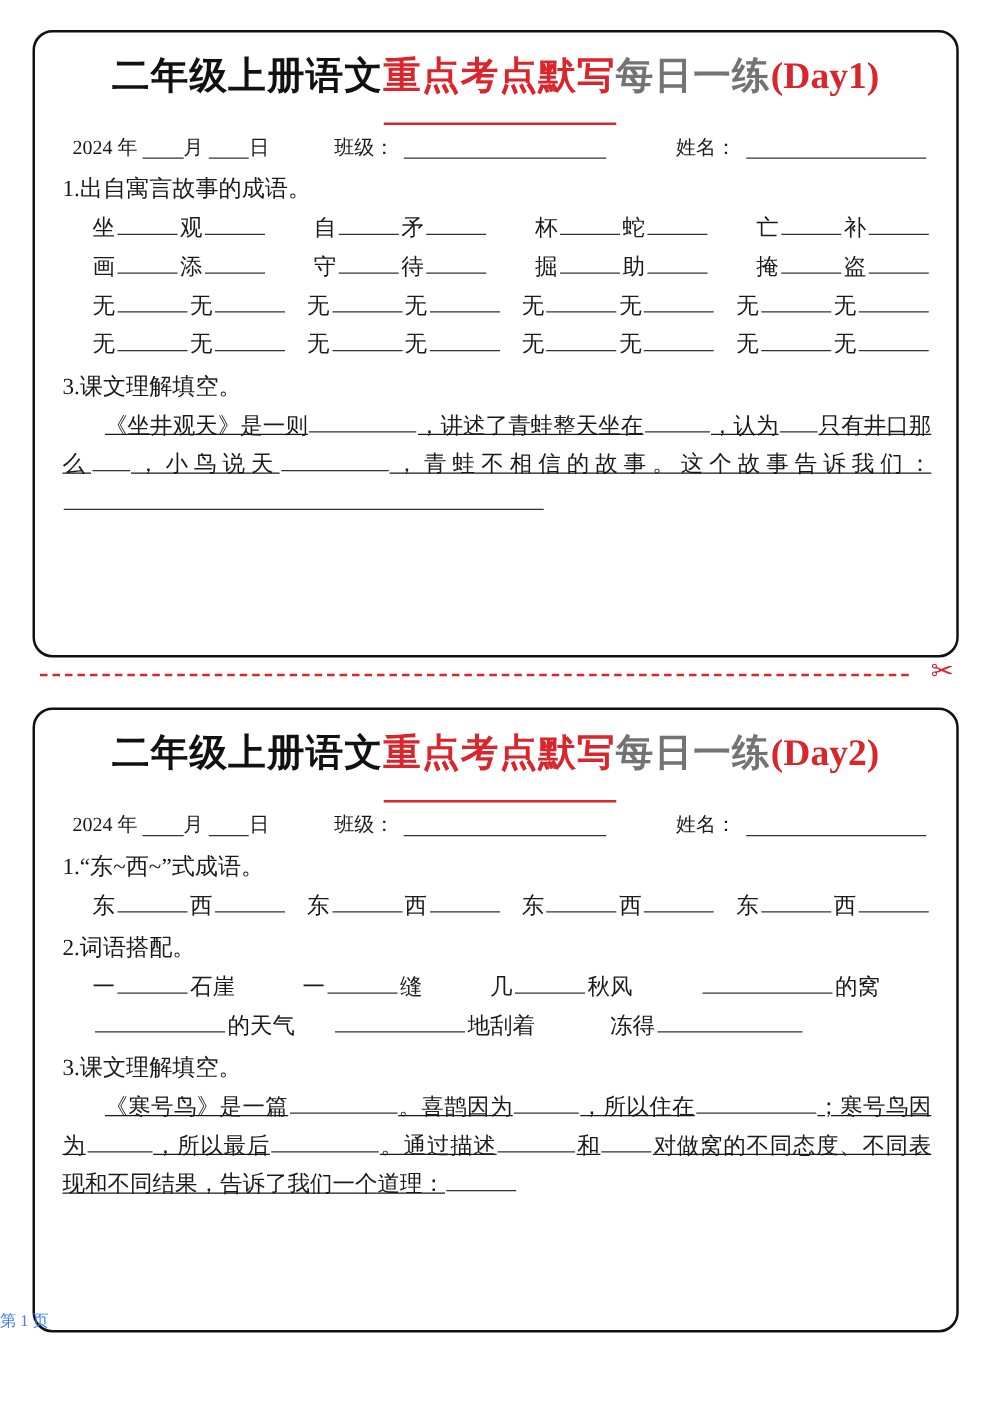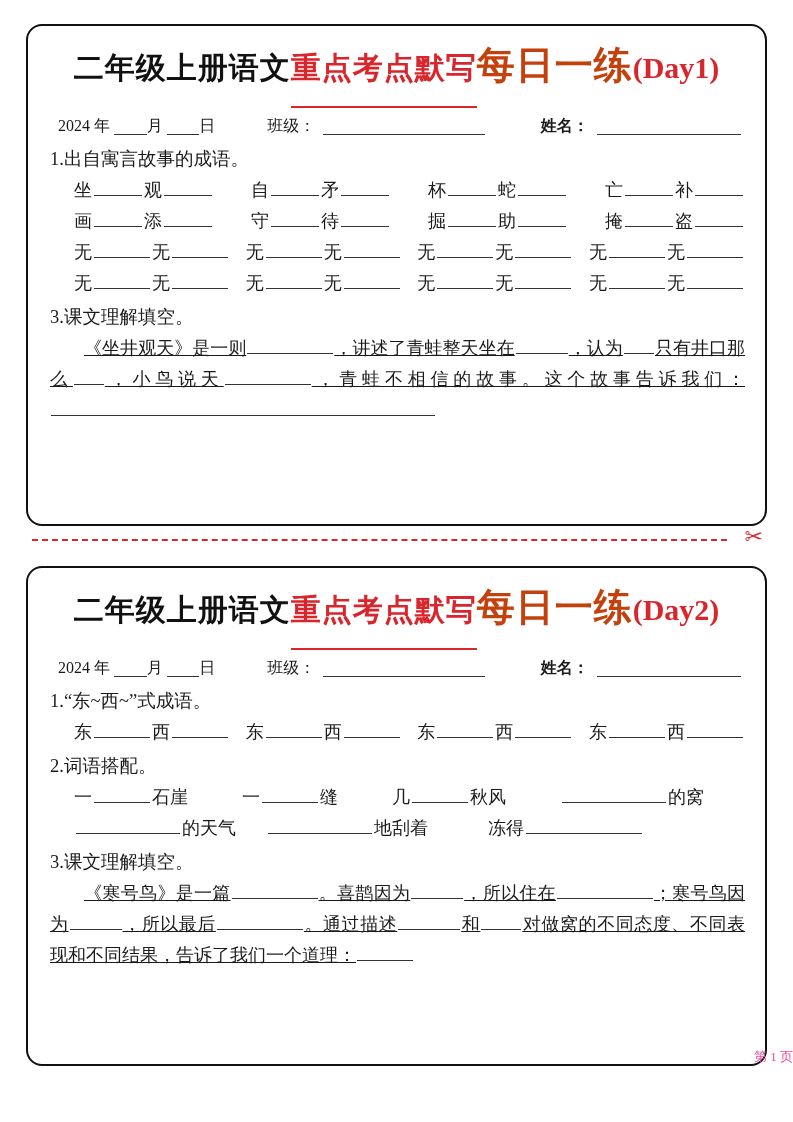--- a/index.html
+++ b/index.html
@@ -51,22 +51,22 @@
   .t-red {
     font-weight: bold;
     font-size: 30px;
     color: #d8262c;
     border-bottom: 2px solid #d8262c;
     padding-bottom: 17px;
     letter-spacing: 1px;
   }
   .t-blue {
     font-weight: bold;
-    font-size: 38px;
-    color: #c2410c;
+    font-size: 30px;
+    color: #737373;
     letter-spacing: 1px;
   }
   .t-red2 {
     font-weight: bold;
     font-size: 30px;
     color: #d8262c;
     letter-spacing: 0px;
     text-align: center;
   }
 
@@ -77,21 +77,21 @@
     font-size: 16px;
     margin: 8px 0 6px 10px;
     white-space: nowrap;
   }
   .hdr .seg { margin-right: 4px; }
   .ul { display: inline-block; border-bottom: 1px solid #333; height: 15px; }
   .ul-sm { width: 34px; }
   .ul-cls { width: 168px; margin: 0 4px; }
   .ul-name { width: 150px; margin: 0 4px; }
   .sp-cls { margin-left: 48px; }
-  .sp-name { margin-left: 52px; font-weight: bold; }
+  .sp-name { margin-left: 52px; }
 
   
   .q {
     font-size: 18.5px;
     margin: 9px 0 4px 2px;
     white-space: nowrap;
   }
 
   
   .row {
@@ -156,26 +156,26 @@
     right: 4px;
     top: -4px;
     color: #d8262c;
     font-size: 22px;
     line-height: 22px;
   }
 
   
   .footer {
     position: absolute;
-    left: 12px;
+    left: 0;
     right: 0;
     bottom: 14px;
-    text-align: right;
+    text-align: left;
     font-size: 13px;
-    color: #ec4899;
+    color: #3b82f6;
   }
 </style>
 </head>
 <body>
 
 <div class="page">
 
   <div class="card card-1">
 
     <div class="title-row">

